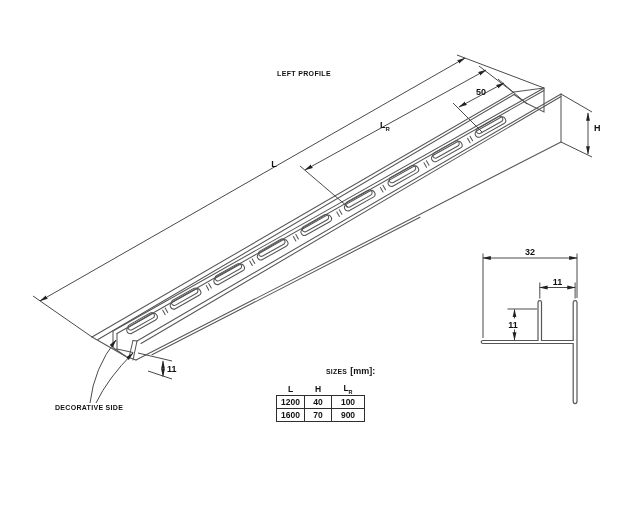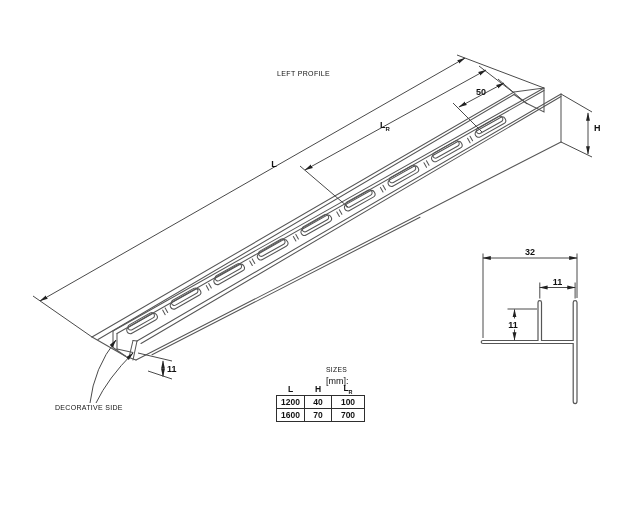--- a/index.html
+++ b/index.html
@@ -1,19 +1,19 @@
 <!DOCTYPE html>
 <html><head>
 <meta charset="utf-8">
 <style>
   html,body{margin:0;padding:0;background:#ffffff;}
   #stage{position:relative;width:640px;height:510px;background:#ffffff;overflow:hidden;
          font-family:"Liberation Sans",sans-serif;}
   #drawing{position:absolute;left:0;top:0;}
-  .lbl{position:absolute;color:#111;font-weight:normal;white-space:nowrap;flex-direction:column;}
+  .lbl{position:absolute;color:#111;font-weight:bold;white-space:nowrap;}
   #left-profile-label{left:277px;top:70px;font-size:7px;letter-spacing:.35px;}
   #decorative-side-label{left:55px;top:404px;font-size:7px;letter-spacing:.3px;}
   #sizes-caption{left:326px;top:366px;font-size:9px;display:flex;align-items:baseline;gap:3px;}
   #sizes-caption .small{font-size:6.8px;letter-spacing:.3px;}
   #sizes-table{position:absolute;left:276px;top:382px;border-collapse:collapse;
                font-size:8.5px;font-weight:bold;color:#111;table-layout:fixed;}
   #sizes-table th{border:none;font-weight:bold;height:13px;padding:0;text-align:center;}
   #sizes-table td{border:1.3px solid #2e2e2e;height:12px;padding:0 2px;text-align:center;margin-top:21px;}
   #sizes-table col.c1{width:28px}#sizes-table col.c2{width:27px}#sizes-table col.c3{width:33px}
   sub{font-size:5.5px;}
@@ -200,18 +200,18 @@
     </thead>
     <tbody>
       <tr>
         <td>1200</td>
         <td>40</td>
         <td>100</td>
       </tr>
       <tr>
         <td>1600</td>
         <td>70</td>
-        <td>700</td>
+        <td>900</td>
       </tr>
     </tbody>
   </table>
 
 </div>
 
 </body></html>

